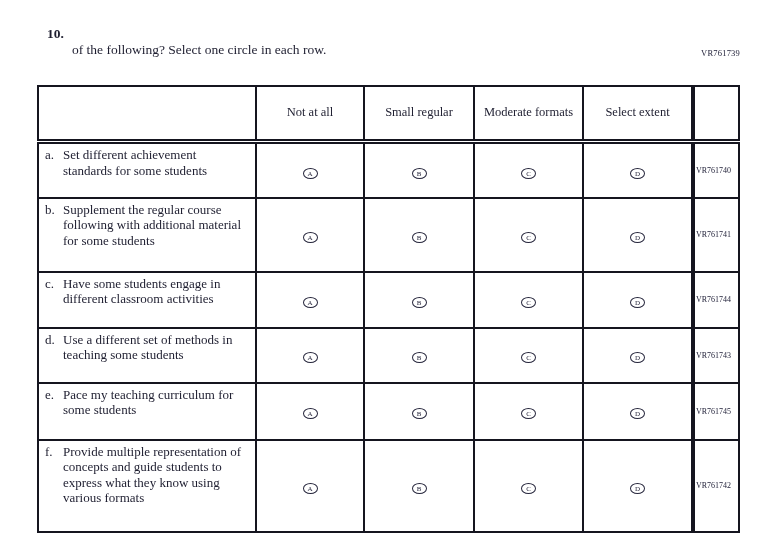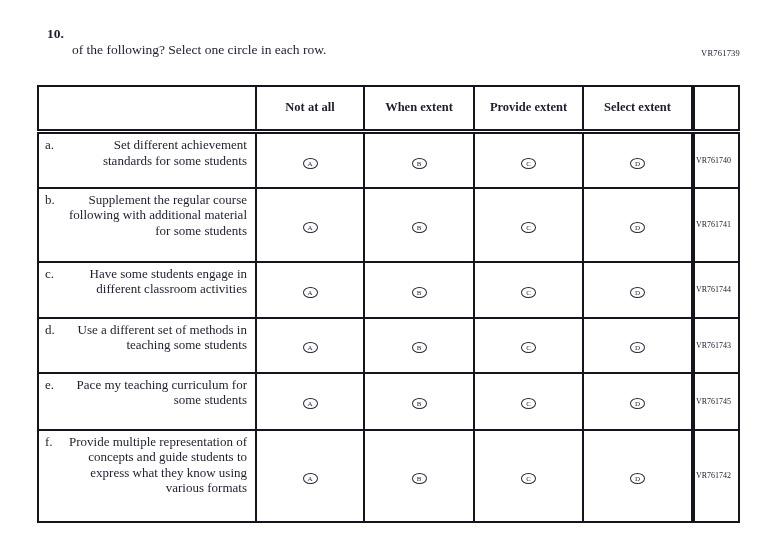--- a/index.html
+++ b/index.html
@@ -42,39 +42,39 @@
   col.c-opt2   { width: 110px; }
   col.c-opt3   { width: 109px; }
   col.c-opt4   { width: 110px; }
   col.c-code   { width: 46px;  }
   td, th {
     border: 2px solid #15151f;
     vertical-align: middle;
   }
   th {
     font-size: 12.5px;
-    font-weight: bold;
+    font-weight: normal;
     text-align: center;
-    height: 46px;
+    height: 56px;
     line-height: 1.1;
     border-bottom: 5px double #15151f;
     padding: 12px 6px;
   }
   td.code-cell, th.code-col {
     border-left: 4px solid #15151f;
   }
   td.stem-cell {
     vertical-align: top;
     padding: 3px 8px 3px 6px;
     font-size: 13px;
     line-height: 1.18;
   }
   .stem-wrap { display: flex; }
   .row-letter { flex: 0 0 18px; }
-  .row-text { flex: 1; text-align: right; }
+  .row-text { flex: 1; }
   td.option-cell { text-align: center; }
   .oval {
     display: inline-block;
     width: 15px; height: 11px;
     border: 1px solid #26263c;
     border-radius: 50%;
     font-size: 7px;
     line-height: 10px;
     text-align: center;
     color: #26263c;
@@ -109,22 +109,22 @@
       <col class="c-opt1">
       <col class="c-opt2">
       <col class="c-opt3">
       <col class="c-opt4">
       <col class="c-code">
   </colgroup>
   <thead>
     <tr>
       <th></th>
       <th>Not at all</th>
-      <th>When extent</th>
-      <th>Provide extent</th>
+      <th>Small regular</th>
+      <th>Moderate formats</th>
       <th>Select extent</th>
       <th class="code-col"></th>
     </tr>
   </thead>
   <tbody>
     <tr class="row-a">
       <td class="stem-cell">
         <div class="stem-wrap">
           <span class="row-letter">a.</span>
           <span class="row-text">Set different achievement standards for some students</span>

